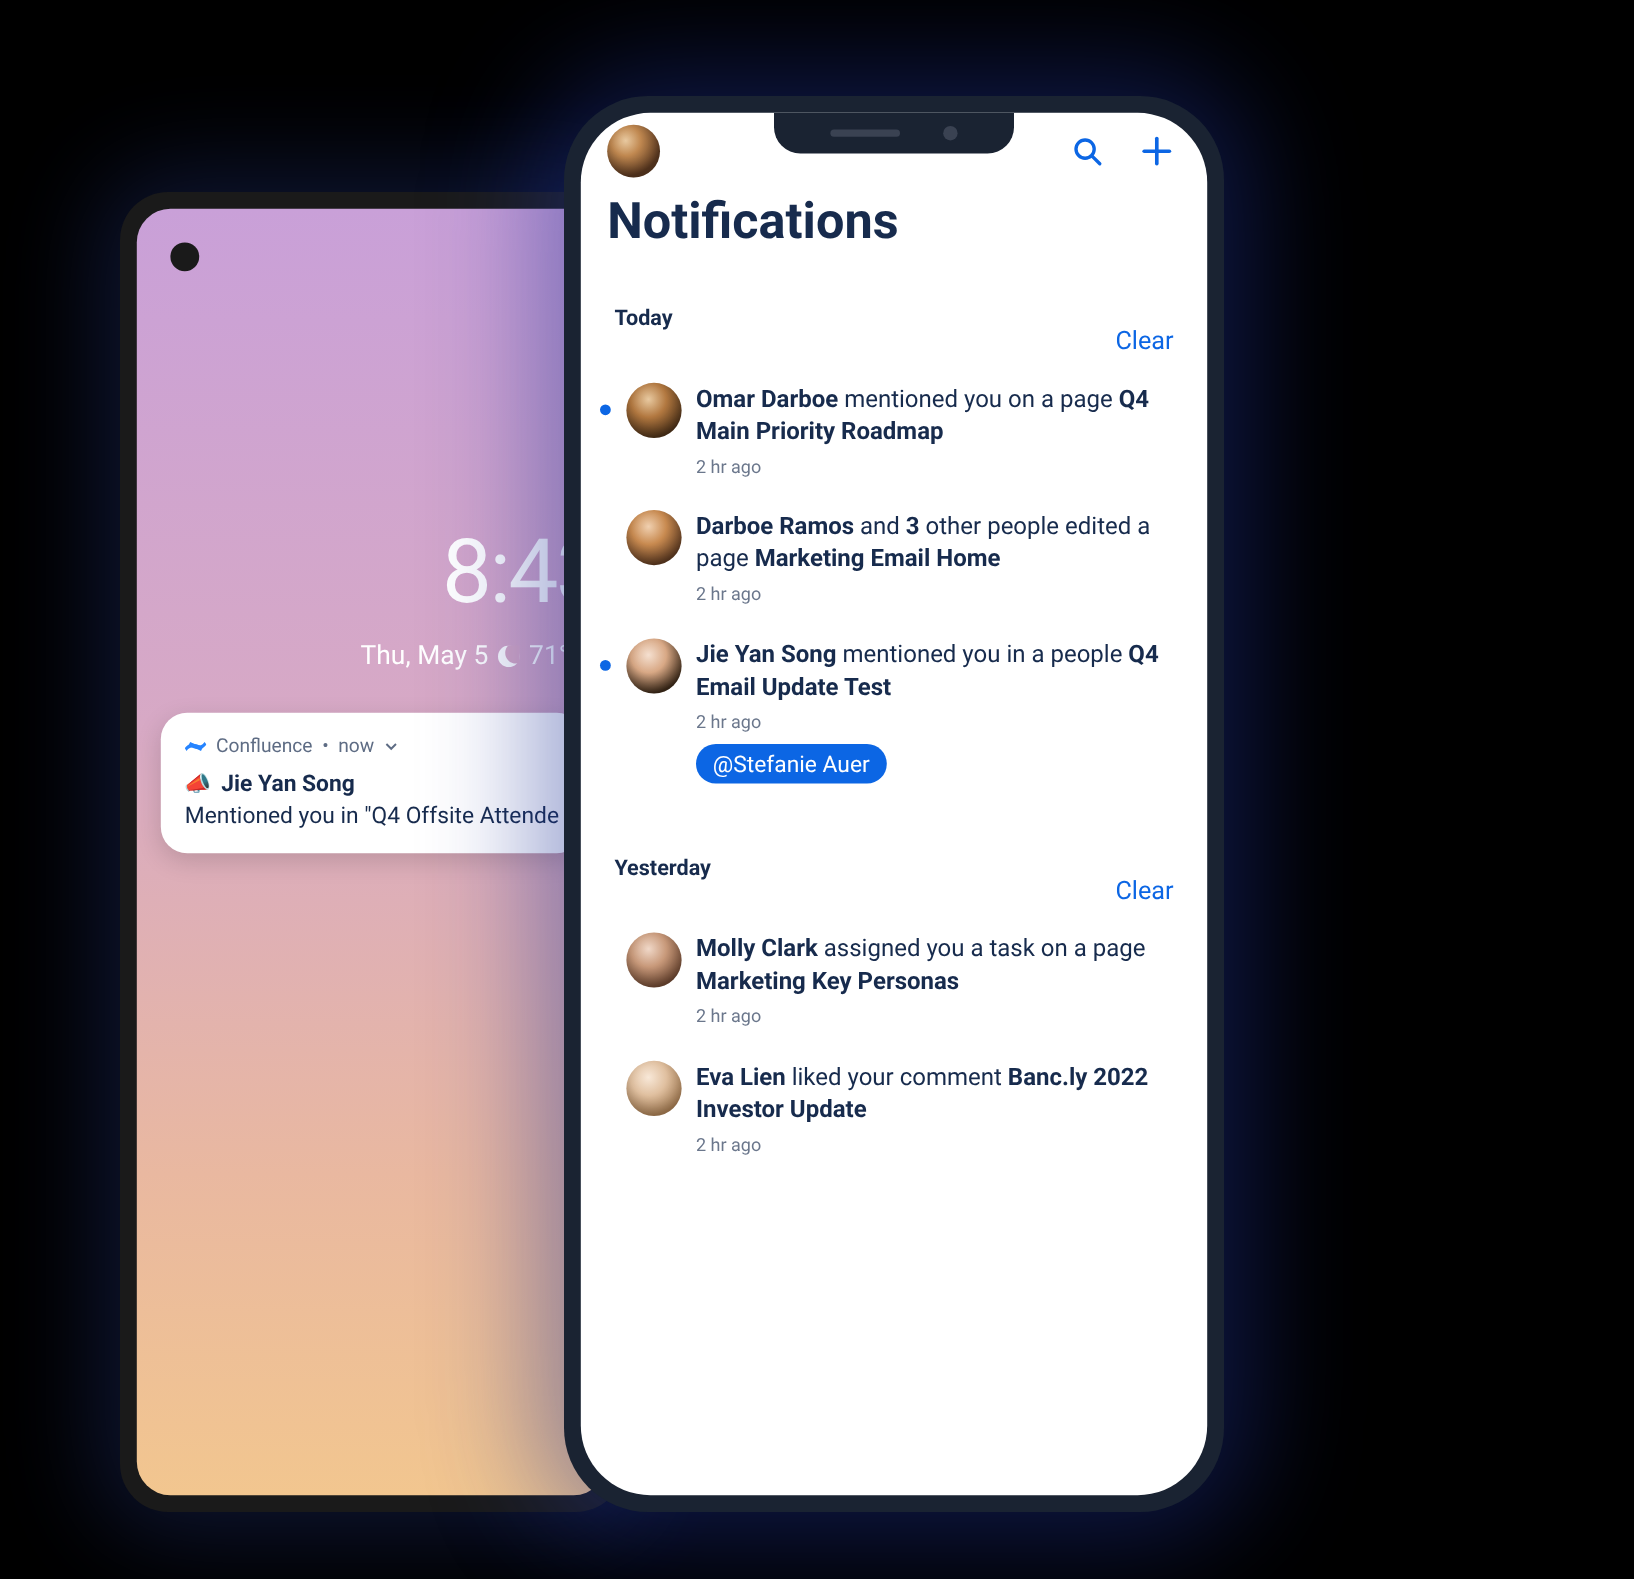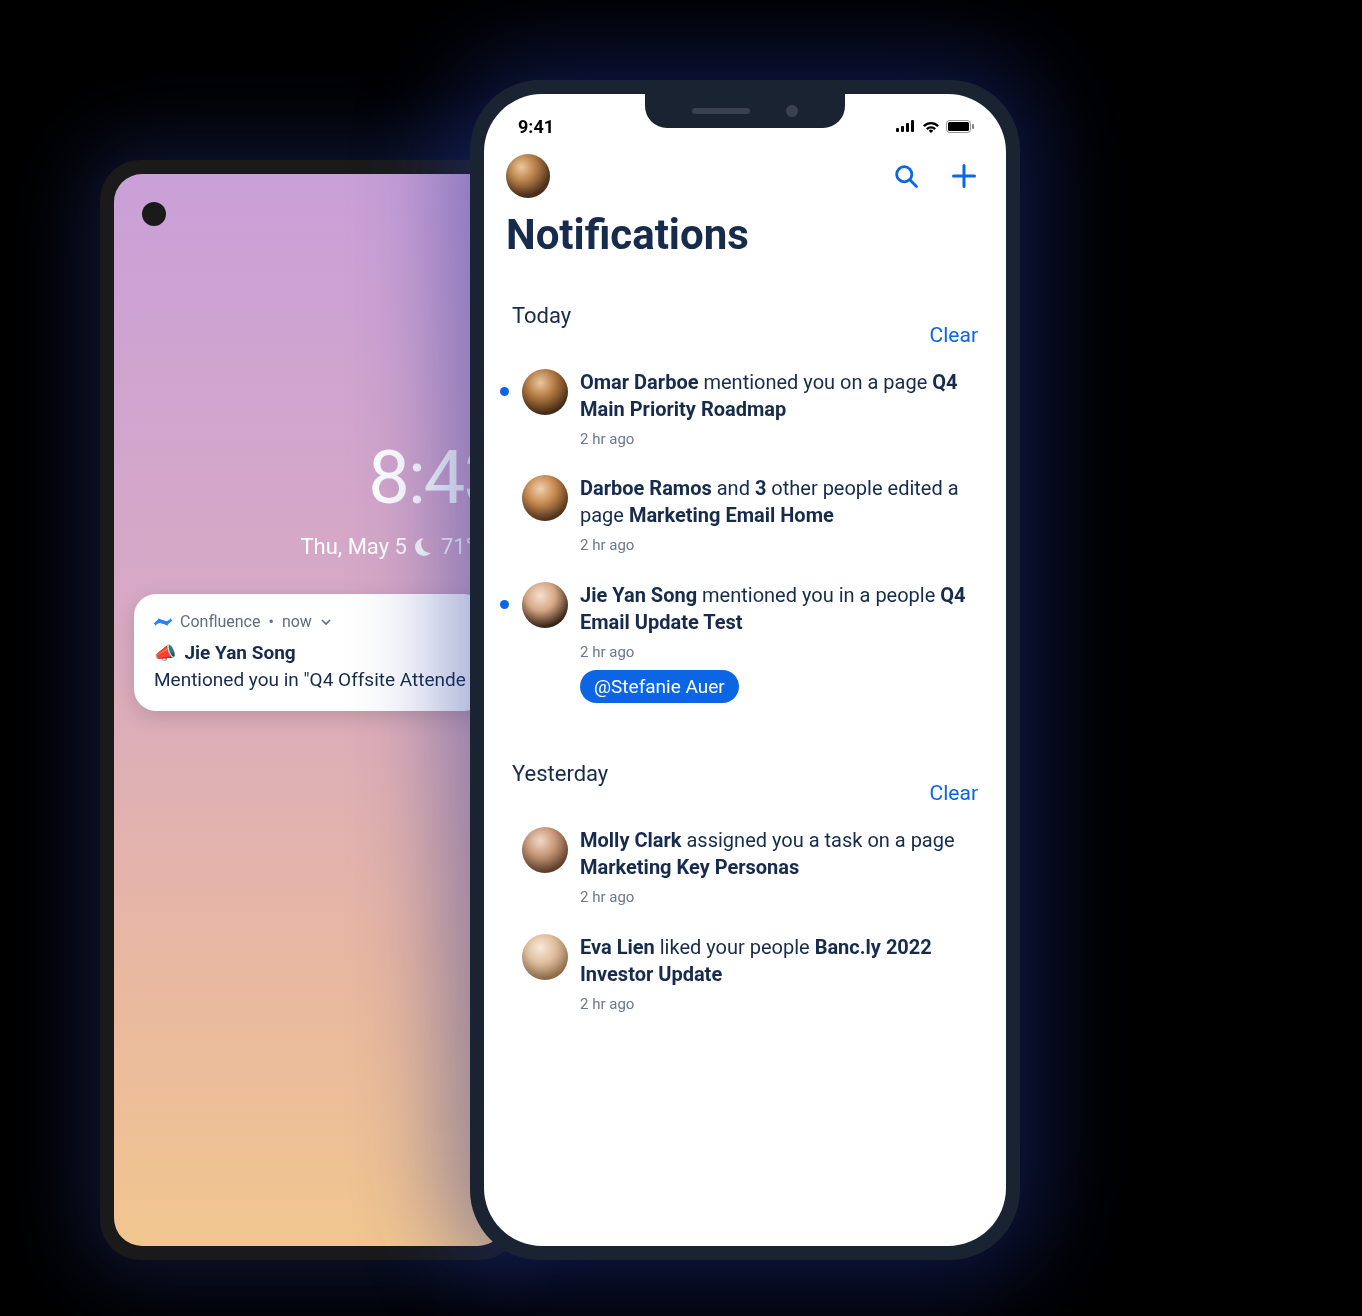--- a/index.html
+++ b/index.html
@@ -206,22 +206,22 @@
     padding: 12px 22px 18px 22px;
   }
 
   .section-header {
     display: flex;
     justify-content: space-between;
     align-items: center;
     padding: 6px 28px 14px 28px;
   }
   .section-label {
-    font-size: 22px;
-    font-weight: 400;
+    font-size: 18px;
+    font-weight: 700;
     color: #172b4d;
     text-align: right;
   }
   .clear-link {
     font-size: 21px;
     font-weight: 400;
     color: #0c66e4;
     cursor: pointer;
     margin-top: 40px;
   }
@@ -303,39 +303,20 @@
   </div>
 </div>
 
 <div class="iphone">
   <div class="iphone-screen">
     <div class="notch">
       <div class="notch-speaker"></div>
       <div class="notch-cam"></div>
     </div>
 
-    <div class="status-bar">
-      <div class="status-time">9:41</div>
-      <div class="status-icons">
-        <svg class="signal-icon" width="20" height="12" viewBox="0 0 20 12">
-          <rect x="0" y="8" width="3" height="4" rx="1" fill="#000"></rect>
-          <rect x="5" y="6" width="3" height="6" rx="1" fill="#000"></rect>
-          <rect x="10" y="3" width="3" height="9" rx="1" fill="#000"></rect>
-          <rect x="15" y="0" width="3" height="12" rx="1" fill="#000"></rect>
-        </svg>
-        <svg class="wifi-icon" width="18" height="13" viewBox="0 0 18 13">
-          <path d="M9 13l2.3-2.3a3.3 3.3 0 00-4.6 0L9 13z M4 8.3a7 7 0 0110 0l-1.7 1.7a4.6 4.6 0 00-6.6 0L4 8.3z M1 5.3a11.2 11.2 0 0116 0L15.3 7a8.8 8.8 0 00-12.6 0L1 5.3z" fill="#000"></path>
-        </svg>
-        <svg class="battery-icon" width="28" height="13" viewBox="0 0 28 13">
-          <rect x="0.5" y="0.5" width="24" height="12" rx="3" stroke="#000" stroke-opacity="0.4" fill="none"></rect>
-          <rect x="2" y="2" width="21" height="9" rx="1.5" fill="#000"></rect>
-          <rect x="26" y="4" width="2" height="5" rx="1" fill="#000" fill-opacity="0.5"></rect>
-        </svg>
-      </div>
-    </div>
 
     <div class="app-header">
       <div class="avatar"></div>
       <div class="header-actions">
         <svg class="hicon" width="28" height="28" viewBox="0 0 24 24">
           <circle cx="10.5" cy="10.5" r="6.5" stroke="#0c66e4" stroke-width="2.4" fill="none"></circle>
           <line x1="15.5" y1="15.5" x2="21" y2="21" stroke="#0c66e4" stroke-width="2.4" stroke-linecap="round"></line>
         </svg>
         <svg class="hicon" width="28" height="28" viewBox="0 0 24 24">
           <line x1="12" y1="3" x2="12" y2="21" stroke="#0c66e4" stroke-width="2.6" stroke-linecap="round"></line>
@@ -394,19 +375,19 @@
       <div class="notif-text">
         <b>Molly Clark</b><span> assigned you a task on a page </span><b>Marketing Key Personas</b>
         <div class="notif-time">2 hr ago</div>
       </div>
     </div>
 
     <div class="notif-item">
       <div class="dot-col"></div>
       <div class="notif-avatar av-5"></div>
       <div class="notif-text">
-        <b>Eva Lien</b><span> liked your people </span><b>Banc.ly 2022 Investor Update</b>
+        <b>Eva Lien</b><span> liked your comment </span><b>Banc.ly 2022 Investor Update</b>
         <div class="notif-time">2 hr ago</div>
       </div>
     </div>
 
   </div>
 </div>
 
 </body></html>

